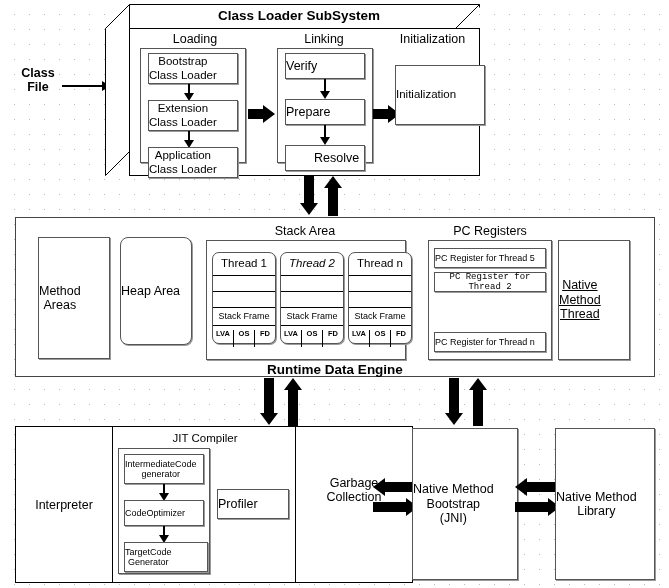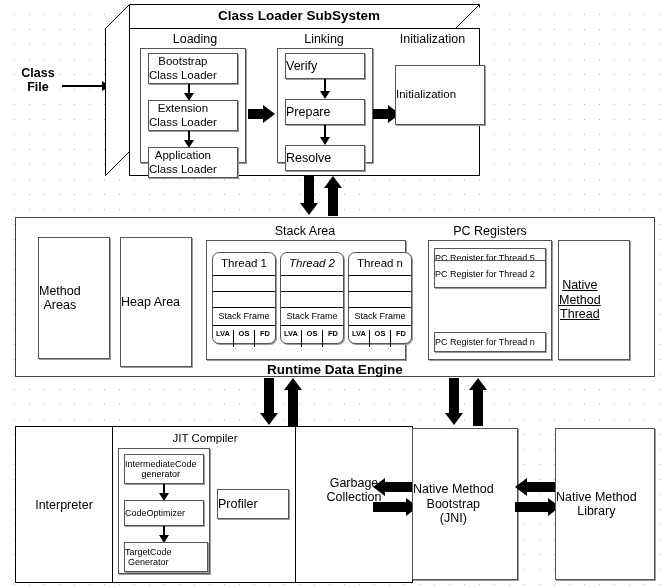--- a/index.html
+++ b/index.html
@@ -138,21 +138,21 @@
       <div class="shaft" style="top:0;height:12px;"></div>
       <div class="head" style="top:12px;"></div>
     </div>
     <div class="bx sh white title-mid" style="left:180px;top:95px;width:80px;height:26px;">
       <div>Prepare</div>
     </div>
     <div class="arrow thin-down" style="left:214px;top:121px;width:12px;height:20px;">
       <div class="shaft" style="top:0;height:12px;"></div>
       <div class="head" style="top:12px;"></div>
     </div>
-    <div class="bx sh white title-mid" style="left:180px;top:141px;width:80px;height:26px;">
+    <div class="bx sh white title-mid" style="left:180px;top:141px;width:80px;height:26px;padding-left:28px;">
       <div>Resolve</div>
     </div>
 
     <div class="arrow arr-right" style="left:268px;top:100px;width:26px;height:20px;">
       <div class="shaft" style="left:0;width:16px;height:10px;"></div>
       <div class="head" style="left:15px;"></div>
     </div>
 
     <div class="lbl title-mid" style="left:280px;top:28px;width:95px;">Initialization</div>
     <div class="bx sh white t11" style="left:290px;top:61px;width:90px;height:60px;">
@@ -171,21 +171,21 @@
 
   <div class="bx white" style="left:15px;top:217px;width:640px;height:160px;border:1px solid #444;"></div>
   <div class="lbl title-big" style="left:190px;top:362px;width:290px;">Runtime Data Engine</div>
 
   <div class="bx sh white title-mid" style="left:38px;top:237px;width:72px;height:122px;">
     <div>
       <div>Method</div>
       <div>Areas</div>
     </div>
   </div>
-  <div class="bx sh white title-mid" style="left:120px;top:237px;width:72px;height:130px;">
+  <div class="bx sh white title-mid" style="left:120px;top:237px;width:72px;height:108px;border-radius:8px;">
     <div>Heap Area</div>
   </div>
 
   <div class="lbl title-mid" style="left:205px;top:224px;width:200px;">Stack Area</div>
   <div class="bx sh white" style="left:206px;top:240px;width:200px;height:120px;"></div>
 
   <div class="bx sh white rnd" style="left:212px;top:252px;width:64px;height:92px;display:block;">
     <div class="lbl t11" style="left:0;top:4px;width:62px;">Thread 1</div>
     <div class="abs" style="left:0;top:22px;width:62px;height:16px;border-top:1px solid #000;"></div>
     <div class="abs" style="left:0;top:38px;width:62px;height:16px;border-top:1px solid #000;"></div>
@@ -225,21 +225,21 @@
       <div class="lbl t8" style="position:relative;flex:1;top:4px;border-left:1px solid #000;">OS</div>
       <div class="lbl t8" style="position:relative;flex:1;top:4px;border-left:1px solid #000;">FD</div>
     </div>
   </div>
 
   <div class="lbl title-mid" style="left:420px;top:224px;width:140px;">PC Registers</div>
   <div class="bx sh white" style="left:428px;top:240px;width:124px;height:120px;"></div>
   <div class="bx sh white t9" style="left:434px;top:248px;width:112px;height:20px;">
     <div>PC Register for Thread 5</div>
   </div>
-  <div class="bx sh white t9" style="left:434px;top:260px;width:112px;height:28px;">
+  <div class="bx sh white t9" style="left:434px;top:272px;width:112px;height:20px;font-family:Liberation Mono, monospace;">
     <div>PC Register for Thread 2</div>
   </div>
   <div class="bx sh white t9" style="left:434px;top:332px;width:112px;height:20px;">
     <div>PC Register for Thread n</div>
   </div>
 
   <div class="bx sh white title-mid" style="left:558px;top:240px;width:72px;height:120px;text-decoration:underline;">
     <div>
       <div>Native</div>
       <div>Method</div>

